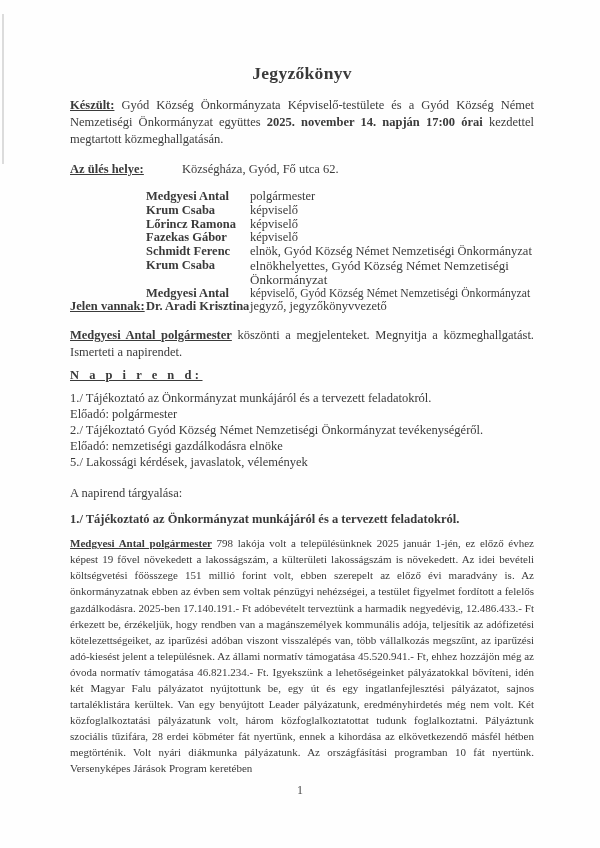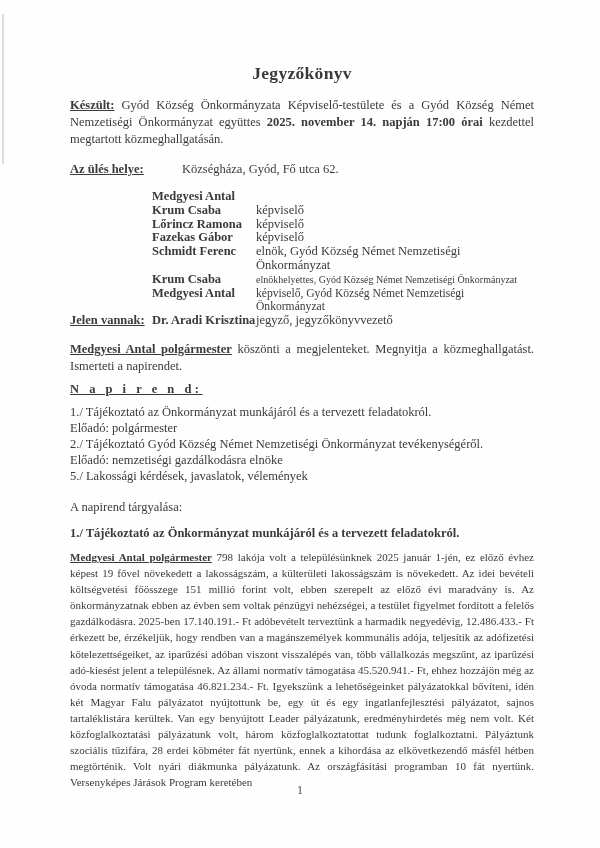--- a/index.html
+++ b/index.html
@@ -28,24 +28,24 @@
     font-size:17.5px;line-height:22px;font-weight:bold;
     text-align:center;margin:0 0 13px 0;letter-spacing:.3px;
   }
   .para{font-size:12.5px;line-height:17px;margin:0 0 13px 0;}
   .justify{text-align:justify;}
   .location-row{display:flex;margin:0 0 12px 0;}
   .location-label{width:112px;flex:none;text-decoration:underline;}
   .attendees{display:flex;font-size:12.5px;margin:0 0 13px 0;align-items:flex-end;}
   .att-label{width:76px;flex:none;line-height:13.8px;}
   .att-rows{flex:1;}
-  .att-row{display:flex;line-height:13.8px;margin-left:6px;}
+  .att-row{display:flex;line-height:13.8px;}
   .att-name{width:104px;flex:none;}
   .att-role{flex:1;}
-  .att-role.small{font-size:10px;}
+  .att-role.small{font-size:13px;}
   .att-role.mid{font-size:11.6px;}
   .opening{margin-bottom:6px;}
   .heading-spaced{
     font-size:12.5px;line-height:17px;font-weight:bold;
     letter-spacing:3.5px;margin:0 0 6px 0;
   }
   .agenda-line{font-size:12.5px;line-height:16px;margin:0;}
   .agenda-block{margin:0 0 15px 0;}
   .section-heading{font-size:12.5px;line-height:17px;font-weight:normal;margin:0 0 9px 0;}
   .item-title{font-size:12.5px;line-height:17px;font-weight:bold;margin:0 0 7px 0;}
@@ -70,20 +70,21 @@
     <div class="para location-row">
       <span class="location-label"><span class="bold underline">Az ülés helye:</span></span>
       <span>Községháza, Gyód, Fő utca 62.</span>
     </div>
 
     <div class="attendees">
       <span class="att-label"><span class="bold underline">Jelen vannak:</span></span>
       <div class="att-rows">
         <div class="att-row">
             <span class="att-name bold">Medgyesi Antal</span>
+            <span class="att-role">polgármester</span>
           </div>
         <div class="att-row">
             <span class="att-name bold">Krum Csaba</span>
             <span class="att-role">képviselő</span>
           </div>
         <div class="att-row">
             <span class="att-name bold">Lőrincz Ramona</span>
             <span class="att-role">képviselő</span>
           </div>
         <div class="att-row">

